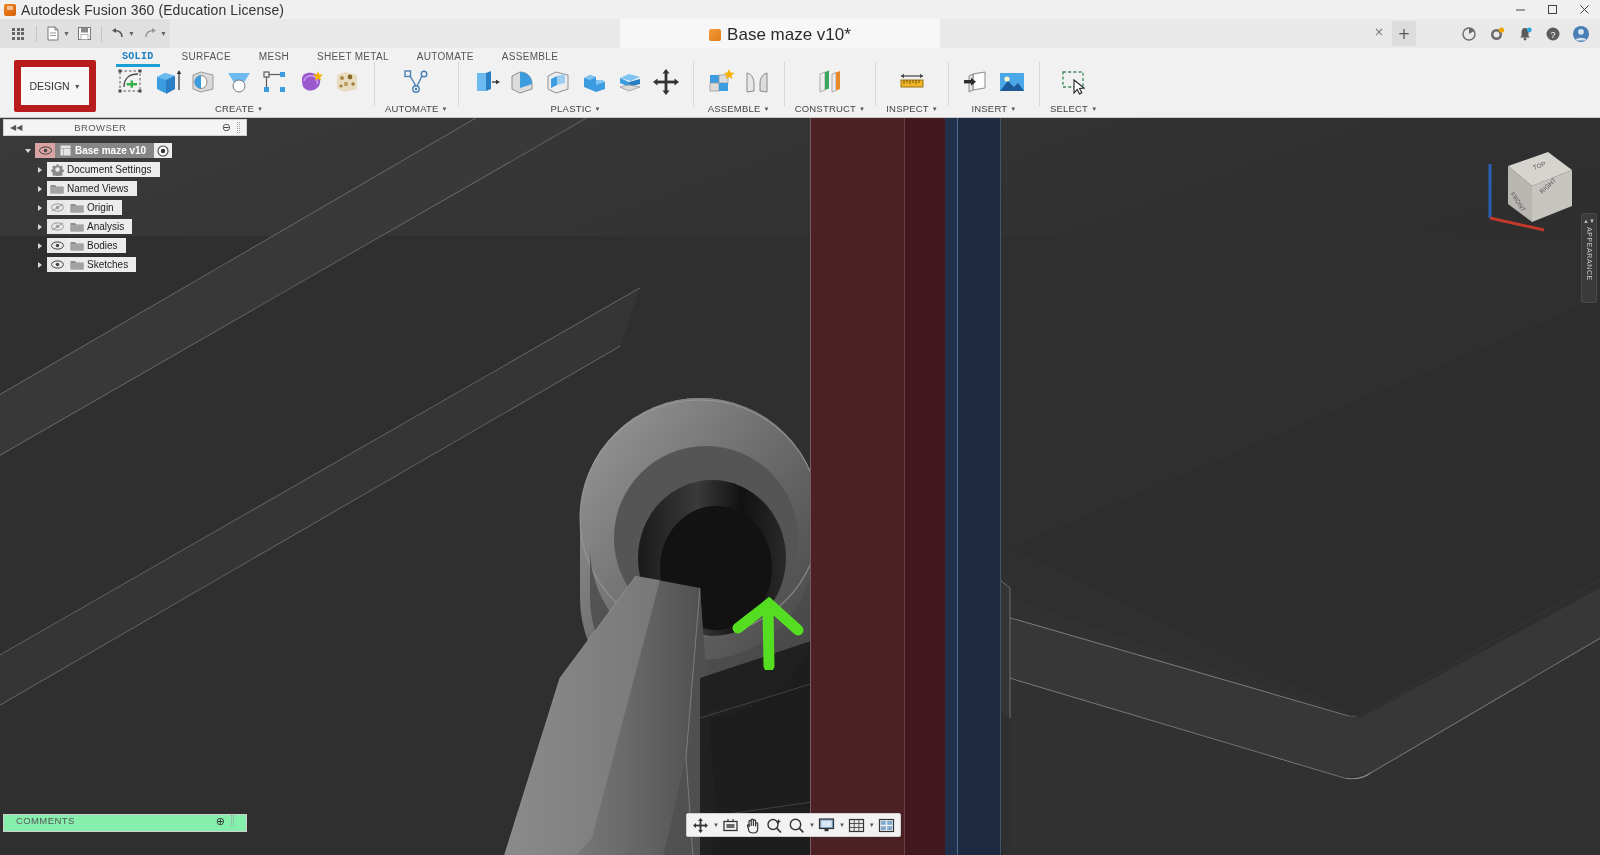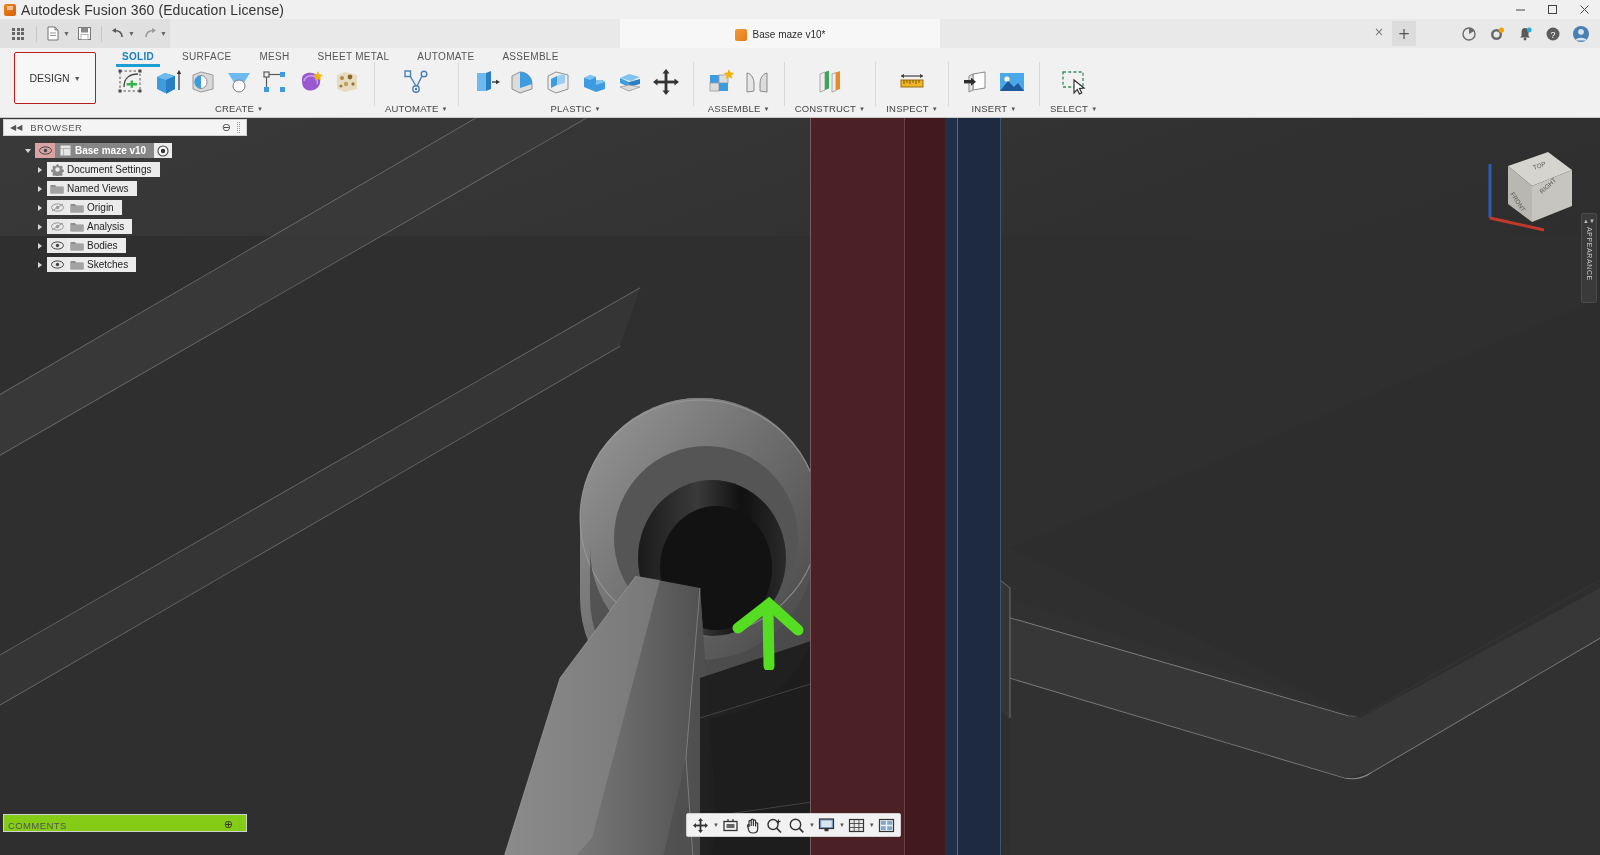--- a/index.html
+++ b/index.html
@@ -50,52 +50,52 @@
 
   .doctab {
     position: absolute; left: 620px; top: 19px; width: 320px; height: 29px;
     background: #f7f7f7; border-top: 2px solid #f7f7f7;
     display: flex; align-items: center; justify-content: center; gap: 6px;
   }
   .doctab-ico {
     width: 12px; height: 12px; background: linear-gradient(135deg,#f59b3c,#e07b18);
     border-radius: 2px;
   }
-  .doctab-label { font-size: 10px; color: #2b2b2b; }
+  .doctab-label { font-size: 17px; color: #2b2b2b; }
   .tabclose {
     position: absolute; left: 1374px; top: 25px; font-size: 12px; color: #777;
     font-family: "DejaVu Sans", sans-serif; cursor: pointer;
   }
   .tabplus {
     position: absolute; left: 1392px; top: 21px; width: 24px; height: 25px;
     background: #dcdcdc; display: flex; align-items: center; justify-content: center;
     font-size: 15px; color: #555; font-family: "DejaVu Sans", sans-serif;
   }
   .qbar-right { position: absolute; right: 6px; top: 19px; height: 29px; display: flex; align-items: center; gap: 2px; }
   .rico { width: 26px; height: 22px; display: flex; align-items: center; justify-content: center; position: relative; }
 
   
   .ribbon {
     position: absolute; left: 0; top: 48px; width: 1600px; height: 70px;
     background: #f1f1f1; border-bottom: 1px solid #c9c9c9;
   }
   .designbox {
-    position: absolute; left: 14px; top: 4px; width: 82px; height: 52px;
-    border: 1px solid #b91c1c; background: #f7f7f7; border-radius: 2px;
+    position: absolute; left: 14px; top: 12px; width: 82px; height: 52px;
+    border: 7px solid #b91c1c; background: #f7f7f7; border-radius: 2px;
     display: flex; align-items: center; justify-content: center; gap: 4px;
   }
   .designbox span { font-size: 10.5px; color: #333; }
   .designbox .car { font-size: 7px; color: #555; }
 
   .tabstrip { position: absolute; left: 108px; top: 0px; height: 16px; display: flex; }
   .rtab {
     font-size: 10px; letter-spacing: .3px; color: #555; padding: 0 14px;
     height: 16px; display: flex; align-items: center; position: relative;
   }
-  .rtab.active { color: #1a7fc1; font-weight: bold; }
+  .rtab.active { color: #1a7fc1; font-weight: bold; font-family: Liberation Mono, monospace; }
   .rtab.active:after {
     content: ""; position: absolute; left: 8px; right: 8px; bottom: -3px; height: 3px; background: #1a9fd4;
   }
 
   .groups { position: absolute; left: 108px; top: 14px; height: 56px; display: flex; align-items: center; }
   .grp { display: flex; flex-direction: column; align-items: center; height: 56px; position: relative; padding: 0 6px; }
   .grp-icons { display: flex; align-items: center; gap: 2px; height: 40px; }
   .grp-label { font-size: 9.5px; color: #444; letter-spacing: .2px; margin-top: 1px; display: flex; gap: 3px; align-items: center; }
   .grp-label .car { font-size: 6px; color: #555; }
   .grpsep { width: 1px; height: 44px; background: #d8d8d8; margin: 0 4px; align-self: flex-start; }
@@ -139,42 +139,42 @@
     writing-mode: vertical-rl; font-size: 7px; color: #c8c8c8; letter-spacing: .6px;
   }
   .apptab-car { font-size: 6px; color: #bbb; }
 
   
   .browser {
     position: absolute; left: 3px; top: 119px; width: 244px; height: 17px;
     background: #f4f4f4; border: 1px solid #d0d0d0;
     display: flex; align-items: center; padding: 0 6px;
   }
-  .browser-title { font-size: 9.5px; color: #555; letter-spacing: .4px; flex: 1; }
+  .browser-title { font-size: 9.5px; color: #555; letter-spacing: .4px; flex: 1; margin-left: 44px; }
   .browser-dash { font-size: 11px; color: #444; font-family: "DejaVu Sans", sans-serif; }
   .browser-grip { width: 3px; height: 11px; margin-left: 6px; border-left: 1px dotted #999; border-right: 1px dotted #999; }
 
   .tree { position: absolute; left: 3px; top: 141px; width: 244px; }
   .trow { display: flex; align-items: center; height: 19px; font-size: 10px; color: #222; }
   .tw { width: 14px; display: flex; align-items: center; justify-content: center; }
   .tri { width: 0; height: 0; border-left: 4px solid #d8d8d8; border-top: 3.5px solid transparent; border-bottom: 3.5px solid transparent; }
   .tri.down { border-left: 3.5px solid transparent; border-right: 3.5px solid transparent; border-top: 4px solid #d8d8d8; border-bottom: none; }
   .eye { width: 20px; height: 15px; display: flex; align-items: center; justify-content: center; background: #e9e9e9; }
   .tlabelwrap { display: flex; align-items: center; background: #ececec; height: 15px; padding-right: 8px; }
   .ticon { width: 20px; display: flex; align-items: center; justify-content: center; }
   .tlabel { font-size: 10px; color: #222; white-space: nowrap; }
   .root .tlabelwrap { background: #868686; }
   .root .tlabel { color: #fff; font-weight: bold; }
   .root .eye { background: #d9a3a3; }
 
   
   .comments {
     position: absolute; left: 3px; top: 814px; width: 244px; height: 18px;
-    background: #84cc16; border: 1px solid #d0d0d0;
-    display: flex; align-items: flex-end; padding: 0 4px;
+    background: #86efac; border: 1px solid #d0d0d0;
+    display: flex; align-items: flex-start; padding: 0 12px;
   }
   .comments-title { font-size: 9.5px; color: #555; letter-spacing: .4px; flex: 1; }
 
   
   .navbar {
     position: absolute; left: 686px; top: 813px; height: 24px;
     background: #f2f2f2; border: 1px solid #cfcfcf; border-radius: 2px;
     display: flex; align-items: center; padding: 0 3px; gap: 1px;
   }
   .nb { height: 20px; display: flex; align-items: center; justify-content: center; padding: 0 2px; }

